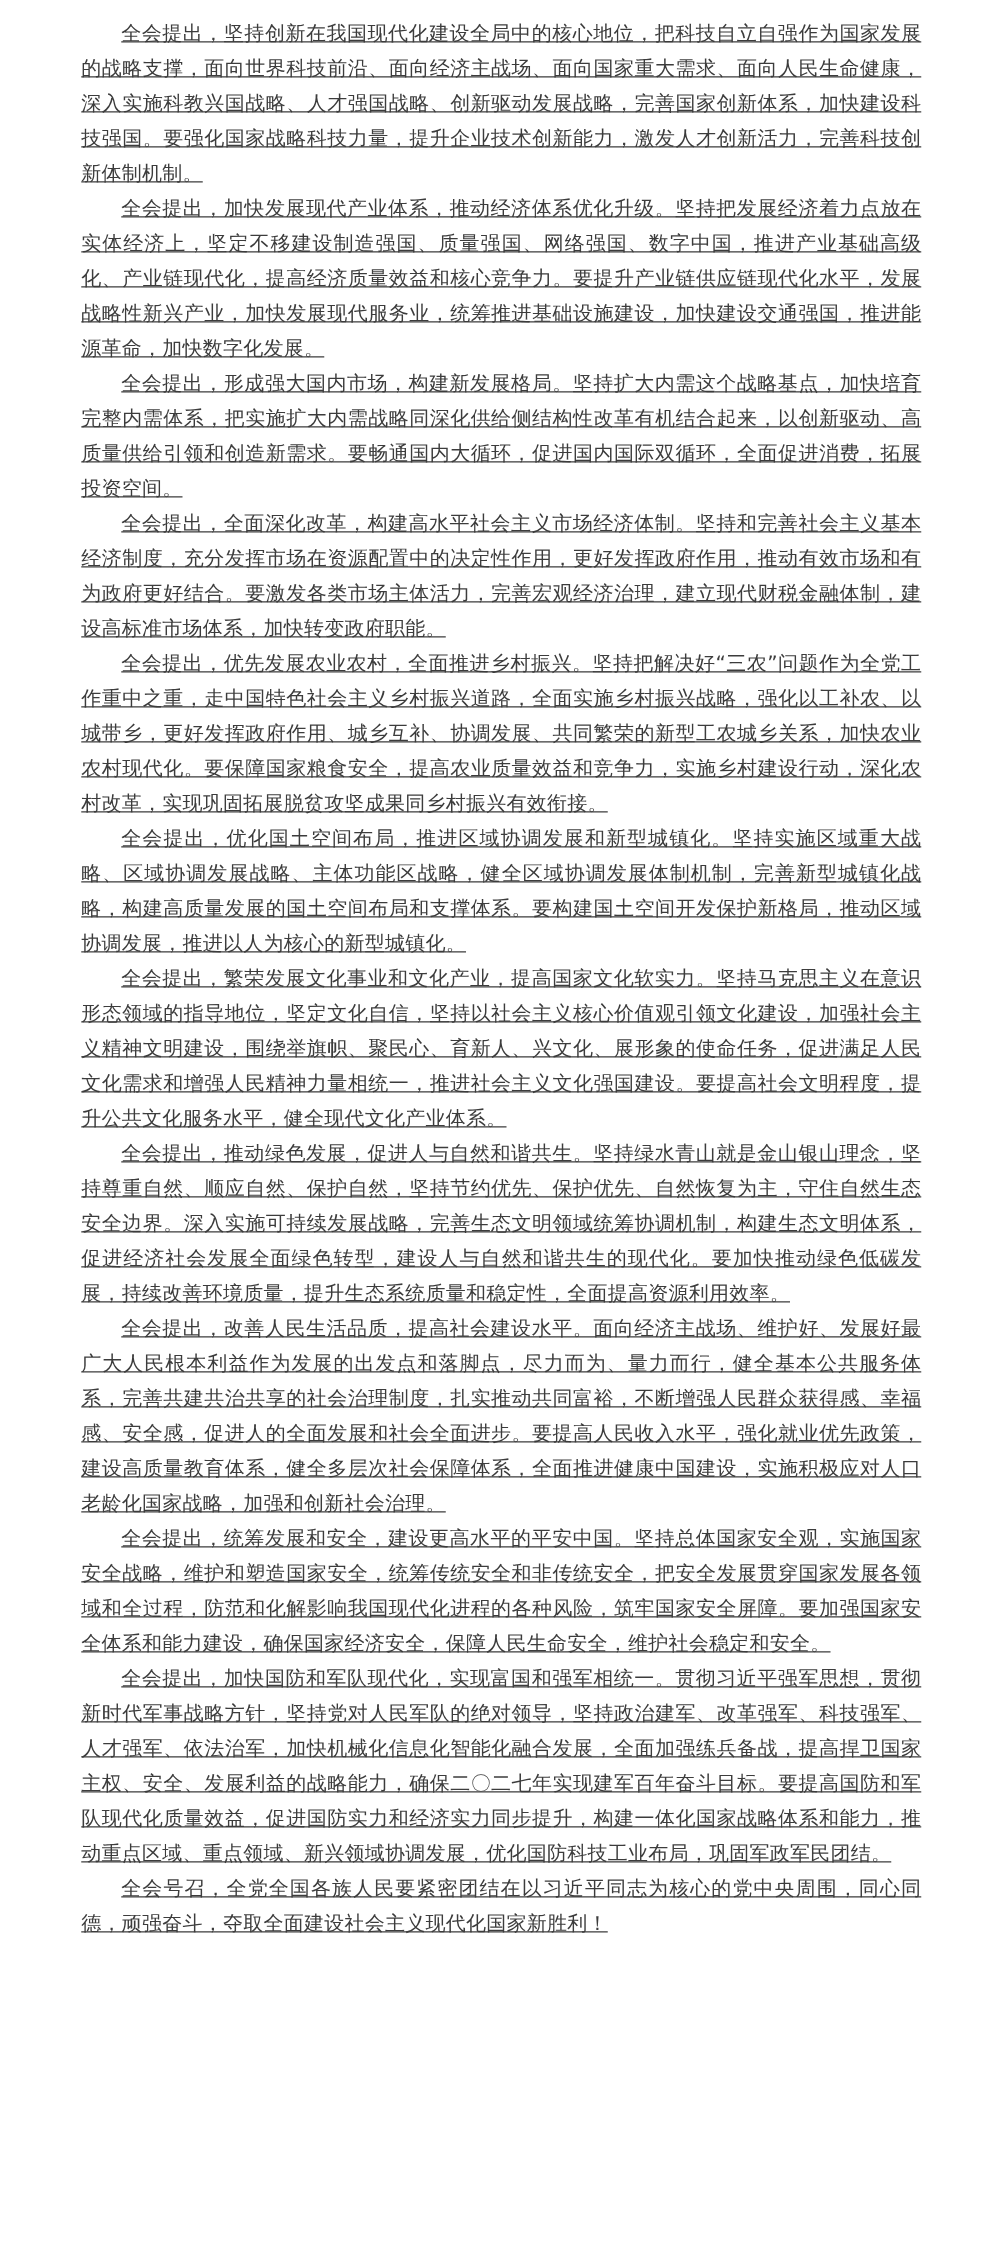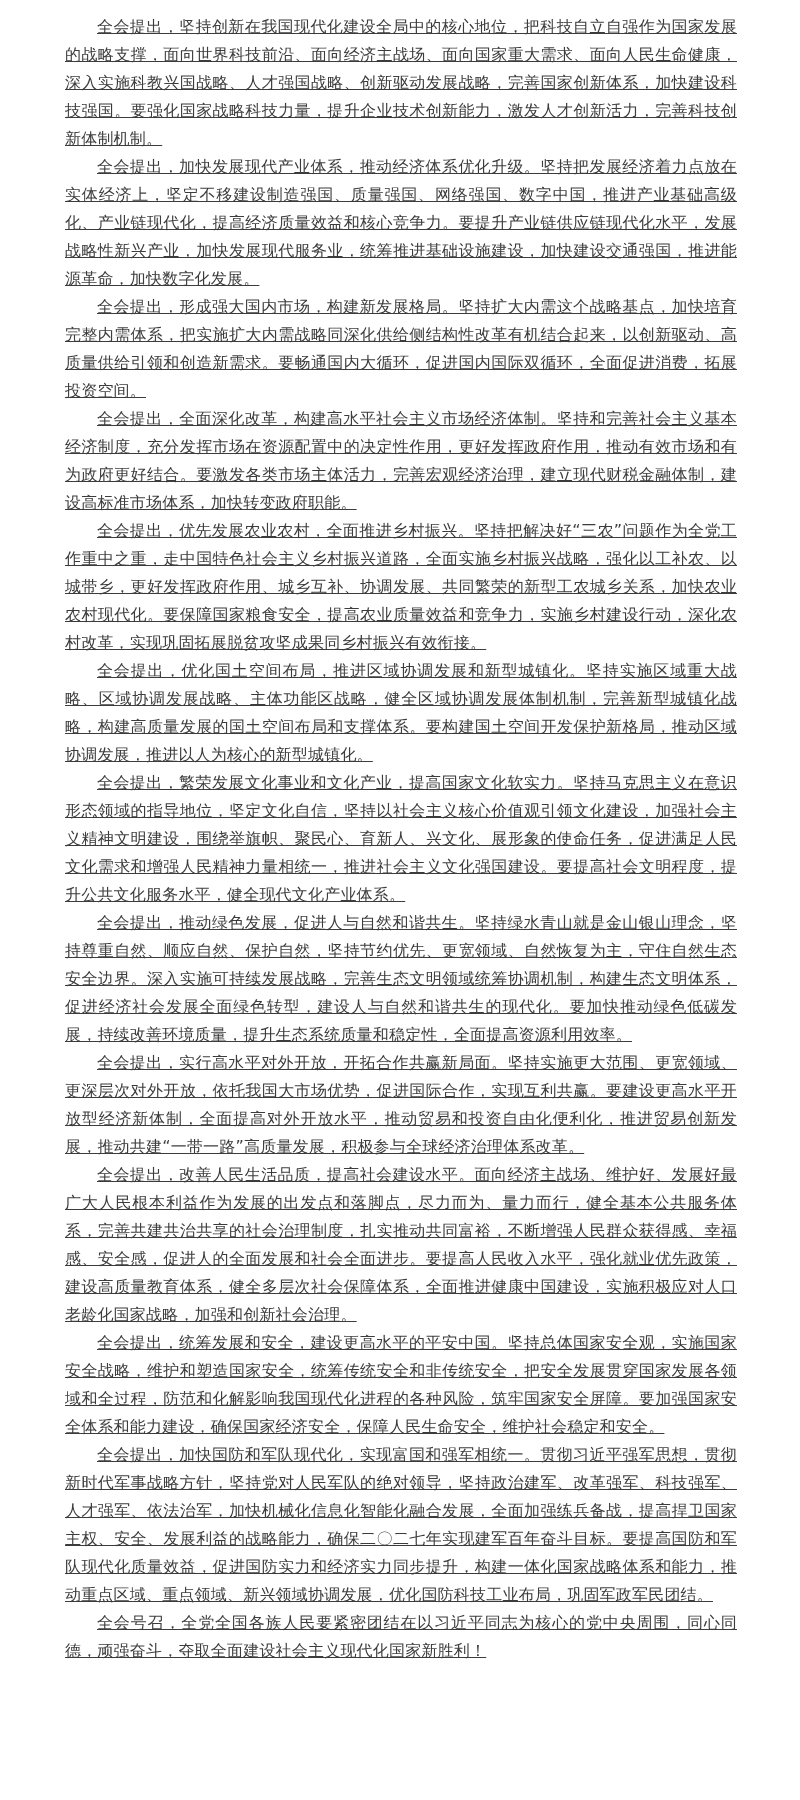--- a/index.html
+++ b/index.html
@@ -35,19 +35,18 @@
 <body>
 
 <div class="doc">
   <p>全会提出，坚持创新在我国现代化建设全局中的核心地位，把科技自立自强作为国家发展的战略支撑，面向世界科技前沿、面向经济主战场、面向国家重大需求、面向人民生命健康，深入实施科教兴国战略、人才强国战略、创新驱动发展战略，完善国家创新体系，加快建设科技强国。要强化国家战略科技力量，提升企业技术创新能力，激发人才创新活力，完善科技创新体制机制。</p>
   <p>全会提出，加快发展现代产业体系，推动经济体系优化升级。坚持把发展经济着力点放在实体经济上，坚定不移建设制造强国、质量强国、网络强国、数字中国，推进产业基础高级化、产业链现代化，提高经济质量效益和核心竞争力。要提升产业链供应链现代化水平，发展战略性新兴产业，加快发展现代服务业，统筹推进基础设施建设，加快建设交通强国，推进能源革命，加快数字化发展。</p>
   <p>全会提出，形成强大国内市场，构建新发展格局。坚持扩大内需这个战略基点，加快培育完整内需体系，把实施扩大内需战略同深化供给侧结构性改革有机结合起来，以创新驱动、高质量供给引领和创造新需求。要畅通国内大循环，促进国内国际双循环，全面促进消费，拓展投资空间。</p>
   <p>全会提出，全面深化改革，构建高水平社会主义市场经济体制。坚持和完善社会主义基本经济制度，充分发挥市场在资源配置中的决定性作用，更好发挥政府作用，推动有效市场和有为政府更好结合。要激发各类市场主体活力，完善宏观经济治理，建立现代财税金融体制，建设高标准市场体系，加快转变政府职能。</p>
   <p>全会提出，优先发展农业农村，全面推进乡村振兴。坚持把解决好“三农”问题作为全党工作重中之重，走中国特色社会主义乡村振兴道路，全面实施乡村振兴战略，强化以工补农、以城带乡，更好发挥政府作用、城乡互补、协调发展、共同繁荣的新型工农城乡关系，加快农业农村现代化。要保障国家粮食安全，提高农业质量效益和竞争力，实施乡村建设行动，深化农村改革，实现巩固拓展脱贫攻坚成果同乡村振兴有效衔接。</p>
   <p>全会提出，优化国土空间布局，推进区域协调发展和新型城镇化。坚持实施区域重大战略、区域协调发展战略、主体功能区战略，健全区域协调发展体制机制，完善新型城镇化战略，构建高质量发展的国土空间布局和支撑体系。要构建国土空间开发保护新格局，推动区域协调发展，推进以人为核心的新型城镇化。</p>
   <p>全会提出，繁荣发展文化事业和文化产业，提高国家文化软实力。坚持马克思主义在意识形态领域的指导地位，坚定文化自信，坚持以社会主义核心价值观引领文化建设，加强社会主义精神文明建设，围绕举旗帜、聚民心、育新人、兴文化、展形象的使命任务，促进满足人民文化需求和增强人民精神力量相统一，推进社会主义文化强国建设。要提高社会文明程度，提升公共文化服务水平，健全现代文化产业体系。</p>
-  <p>全会提出，推动绿色发展，促进人与自然和谐共生。坚持绿水青山就是金山银山理念，坚持尊重自然、顺应自然、保护自然，坚持节约优先、更宽领域、自然恢复为主，守住自然生态安全边界。深入实施可持续发展战略，完善生态文明领域统筹协调机制，构建生态文明体系，促进经济社会发展全面绿色转型，建设人与自然和谐共生的现代化。要加快推动绿色低碳发展，持续改善环境质量，提升生态系统质量和稳定性，全面提高资源利用效率。</p>
-  <p>全会提出，实行高水平对外开放，开拓合作共赢新局面。坚持实施更大范围、更宽领域、更深层次对外开放，依托我国大市场优势，促进国际合作，实现互利共赢。要建设更高水平开放型经济新体制，全面提高对外开放水平，推动贸易和投资自由化便利化，推进贸易创新发展，推动共建“一带一路”高质量发展，积极参与全球经济治理体系改革。</p>
+  <p>全会提出，推动绿色发展，促进人与自然和谐共生。坚持绿水青山就是金山银山理念，坚持尊重自然、顺应自然、保护自然，坚持节约优先、保护优先、自然恢复为主，守住自然生态安全边界。深入实施可持续发展战略，完善生态文明领域统筹协调机制，构建生态文明体系，促进经济社会发展全面绿色转型，建设人与自然和谐共生的现代化。要加快推动绿色低碳发展，持续改善环境质量，提升生态系统质量和稳定性，全面提高资源利用效率。</p>
   <p>全会提出，改善人民生活品质，提高社会建设水平。面向经济主战场、维护好、发展好最广大人民根本利益作为发展的出发点和落脚点，尽力而为、量力而行，健全基本公共服务体系，完善共建共治共享的社会治理制度，扎实推动共同富裕，不断增强人民群众获得感、幸福感、安全感，促进人的全面发展和社会全面进步。要提高人民收入水平，强化就业优先政策，建设高质量教育体系，健全多层次社会保障体系，全面推进健康中国建设，实施积极应对人口老龄化国家战略，加强和创新社会治理。</p>
   <p>全会提出，统筹发展和安全，建设更高水平的平安中国。坚持总体国家安全观，实施国家安全战略，维护和塑造国家安全，统筹传统安全和非传统安全，把安全发展贯穿国家发展各领域和全过程，防范和化解影响我国现代化进程的各种风险，筑牢国家安全屏障。要加强国家安全体系和能力建设，确保国家经济安全，保障人民生命安全，维护社会稳定和安全。</p>
   <p>全会提出，加快国防和军队现代化，实现富国和强军相统一。贯彻习近平强军思想，贯彻新时代军事战略方针，坚持党对人民军队的绝对领导，坚持政治建军、改革强军、科技强军、人才强军、依法治军，加快机械化信息化智能化融合发展，全面加强练兵备战，提高捍卫国家主权、安全、发展利益的战略能力，确保二〇二七年实现建军百年奋斗目标。要提高国防和军队现代化质量效益，促进国防实力和经济实力同步提升，构建一体化国家战略体系和能力，推动重点区域、重点领域、新兴领域协调发展，优化国防科技工业布局，巩固军政军民团结。</p>
   <p>全会号召，全党全国各族人民要紧密团结在以习近平同志为核心的党中央周围，同心同德，顽强奋斗，夺取全面建设社会主义现代化国家新胜利！</p>
 </div>
 
 </body></html>

